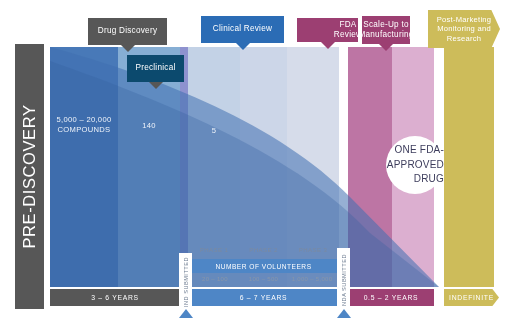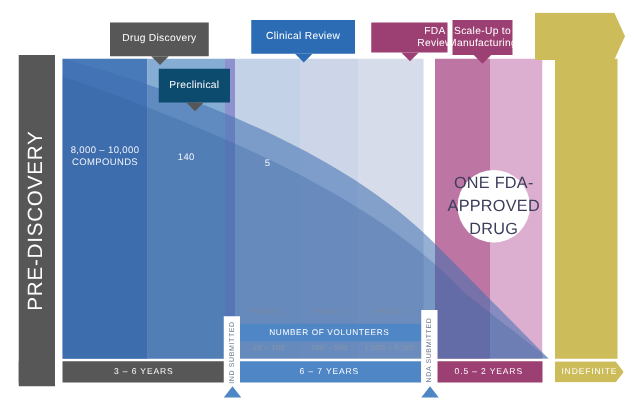--- a/index.html
+++ b/index.html
@@ -168,26 +168,26 @@
     position:absolute;width:0;height:0;
     border-left:7px solid transparent;
     border-right:7px solid transparent;
     border-bottom:9px solid #4e86c6;
   }
   #arr-ind{left:179px;top:309px;}
   #arr-nda{left:337px;top:309px;}
 
   
   #fda-circle{
-    position:absolute;left:366px;top:136px;
+    position:absolute;left:386px;top:136px;
     width:58px;height:58px;border-radius:50%;
     background:#ffffff;
     display:flex;align-items:center;justify-content:center;
-    text-align:center;
-    font-size:13px;color:#3d3d5c;line-height:1.45;
+    text-align:right;
+    font-size:10px;color:#3d3d5c;line-height:1.45;
     letter-spacing:.2px;
   }
 
   
   .sep{position:absolute;top:47px;height:240px;background:#ffffff;}
   #sep-a{left:339px;width:9px;}
   #sep-b{left:434px;width:10px;}
 </style>
 </head>
 <body>
@@ -229,24 +229,25 @@
   </div>
   <div class="hdr" id="hdr-fda">
     <span>FDA Review</span>
     <i class="tail"></i>
   </div>
   <div class="hdr" id="hdr-scaleup">
     <span>Scale-Up to Manufacturing</span>
     <i class="tail"></i>
   </div>
   <div class="hdr" id="hdr-postmkt">
-    <i class="tail"></i>
-  </div>
-
-  <div class="val" id="val-compounds">8,000 – 10,000 COMPOUNDS</div>
+    <span>Post-Marketing Monitoring and Research</span>
+    <i class="tail"></i>
+  </div>
+
+  <div class="val" id="val-compounds">5,000 – 20,000 COMPOUNDS</div>
   <div class="val" id="val-250">140</div>
   <div class="val" id="val-5">5</div>
 
   <div id="fda-circle">ONE FDA-APPROVED DRUG</div>
 
   <div class="phase" id="ph-1">PHASE 1</div>
   <div class="phase" id="ph-2">PHASE 2</div>
   <div class="phase" id="ph-3">PHASE 3</div>
 
   <div id="volunteers-band">

